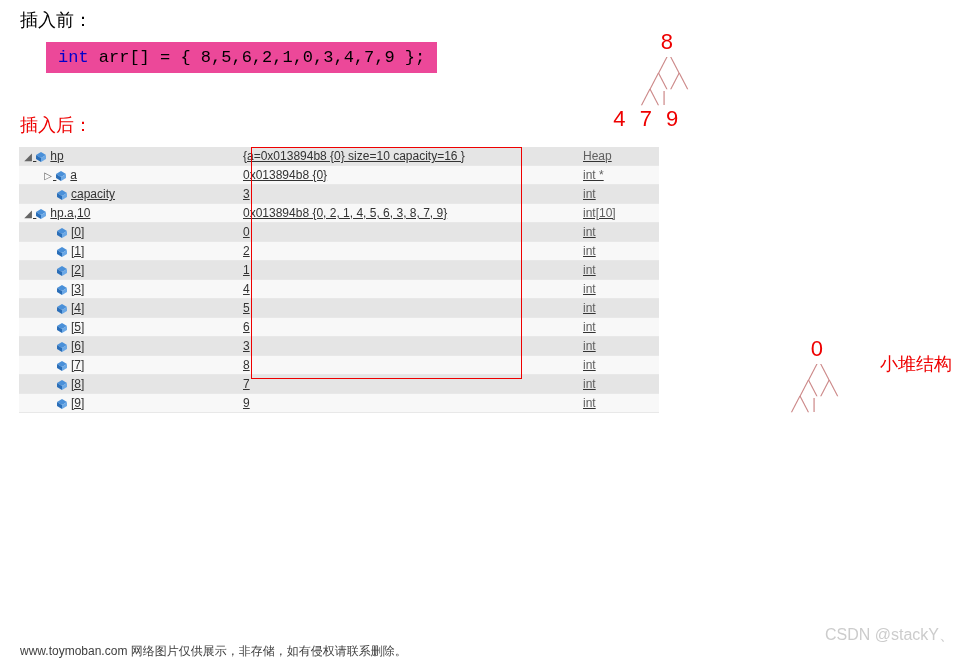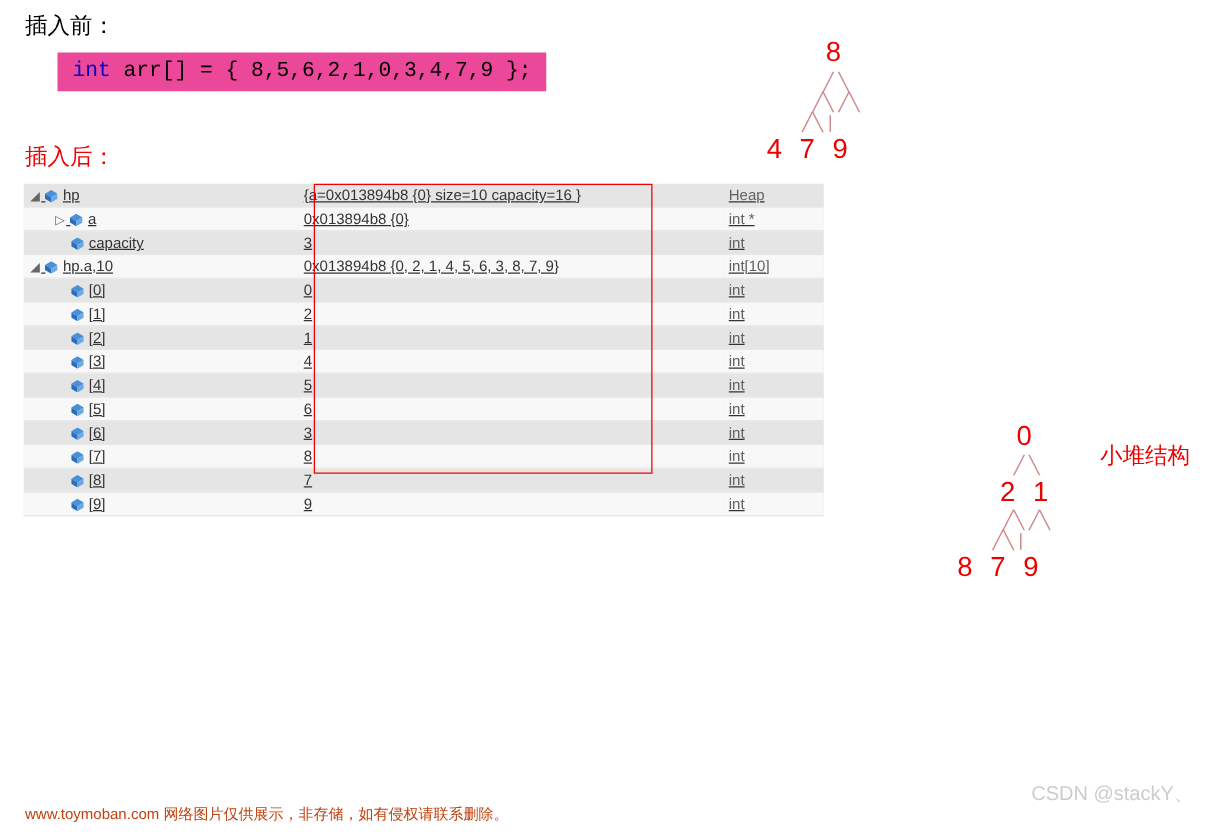--- a/index.html
+++ b/index.html
@@ -29,21 +29,21 @@
     .col-value { width: 340px; }
     .col-type { width: 80px; color: #606060; }
     .expand { display: inline-block; width: 10px; text-align: center; color: #666; font-size: 10px; }
     .cube { display: inline-block; width: 10px; height: 10px; margin-right: 4px; vertical-align: middle; }
     .indent { display: inline-block; }
     .redbox-size { position: relative; }
     .redbox-size::after { content: ""; position: absolute; left: 44px; top: 0; width: 325px; height: 18px; border: 1.5px solid #e00; pointer-events: none; }
     .redbox-arr { position: relative; }
     .redbox-arr::before { content: ""; position: absolute; left: 251px; top: 0; width: 269px; height: 230px; border: 1.5px solid #e00; pointer-events: none; z-index: 5; }
     
-    .watermark-left { position: absolute; bottom: 8px; left: 20px; color: #c2410c; font-size: 12px; }
+    .watermark-left { position: absolute; bottom: 8px; left: 20px; color: #404040; font-size: 12px; }
     .watermark-right { position: absolute; bottom: 22px; right: 20px; color: #ccc; font-size: 16px; }
   </style>
 </head>
 <body>
 
 
 
 <div class="header-before">插入前：</div>
 
 <div class="code-block">
@@ -191,24 +191,22 @@
           <td class="col-value">9</td>
           <td class="col-type">int</td>
         </tr>
       </tbody>
 </table>
 </div>
 
 <div class="tree-after">
   <div class="tr">0</div>
   <div class="branches">╱ ╲</div>
-  <div class="tr">2 1</div>
   <div class="branches">╱╲ ╱╲</div>
   <div class="branches" style="margin-left:-30px;">╱╲ |</div>
-  <div class="tr" style="margin-left:-42px;">8 7 9</div>
 </div>
 
 <div class="tree-label">小堆结构</div>
 
 <div class="watermark-left">www.toymoban.com  网络图片仅供展示，非存储，如有侵权请联系删除。</div>
 <div class="watermark-right">CSDN @stackY、</div>
 
 
 
 

